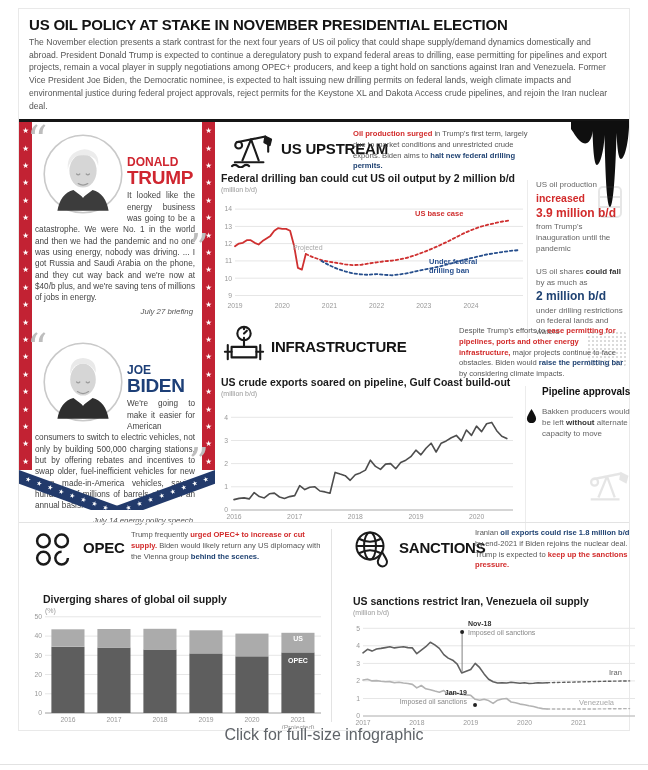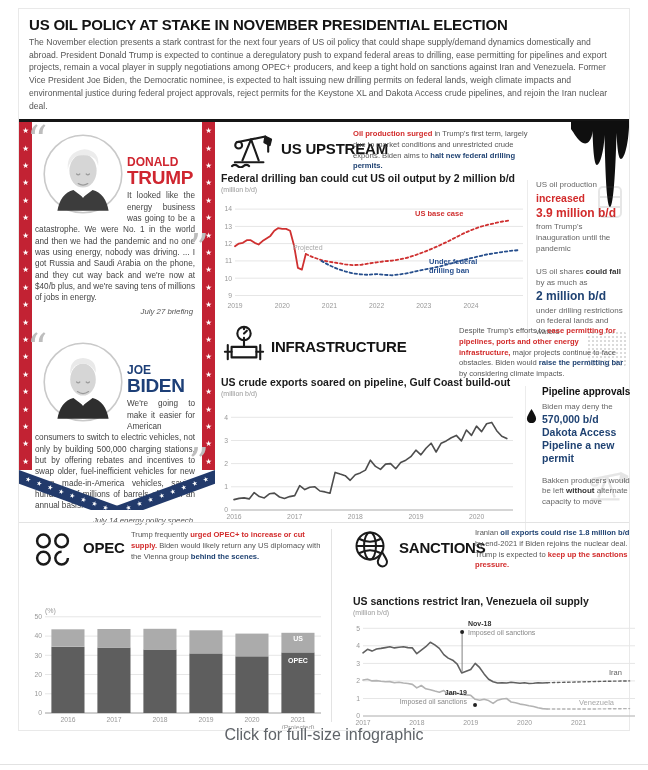--- a/index.html
+++ b/index.html
@@ -344,24 +344,20 @@
               </svg>
           </div>
           <div class="wm-pump">
             <svg width="46" height="42" viewBox="0 0 48 42" fill="none" stroke="#333" stroke-width="2.4">
                 <path d="M6 36 h30 M14 34 L23 12 M31 34 L23 12 M8 15 L38 9"></path>
                 <circle cx="10" cy="18" r="3.6"></circle>
                 <path d="M38 9 l6 3 -1.5 6 -5.5 -3 Z" fill="#333"></path>
               </svg>
           </div>
           <div class="t">Pipeline approvals</div>
-          <div class="txt">
-            <span>Biden may deny the</span>
-            <span class="big-b">570,000 b/d Dakota Access Pipeline a new permit</span>
-          </div>
           <div class="txt p2">
             <span>Bakken producers would be left </span><b>without</b><span> alternate capacity to move</span>
           </div>
         </div>
       </div>
 
     </div>
   </div>
 
   <div class="bottom-row">
@@ -373,20 +369,21 @@
           <circle cx="13" cy="10" r="6.6"></circle>
             <circle cx="32" cy="10" r="6.6"></circle>
           <circle cx="13" cy="28" r="6.6"></circle>
             <path d="M38.6 28 a6.6 6.6 0 1 1 -6.6 -6.6"></path>
         </svg>
       </div>
       <div class="sec-title" style="left:64px;top:16px;">OPEC</div>
       <div class="sec-desc" style="left:112px;top:7px;width:196px;">
         <span>Trump frequently </span><span class="hl-r">urged OPEC+ to increase or cut supply.</span><span> Biden would likely return any US diplomacy with the Vienna group </span><span class="hl-b">behind the scenes.</span>
       </div>
+      <div class="chart-title" style="left:24px;top:70px;">Diverging shares of global oil supply</div>
       <div class="unit" style="left:26px;top:84px;">(%)</div>
       <div class="chartbox" style="left:4px;top:86px;width:304px;height:120px;">
           <svg width="304" height="120" viewBox="0 0 304 120">
             <line x1="22" y1="104.0" x2="298" y2="104.0" stroke="#9e9e9e" stroke-width="1"></line>
             <text x="19" y="106.3" text-anchor="end" font-size="6.8" fill="#999" font-family="Liberation Sans, sans-serif">0</text>
             <line x1="22" y1="84.8" x2="298" y2="84.8" stroke="#e6e6e6" stroke-width="1"></line>
             <text x="19" y="87.1" text-anchor="end" font-size="6.8" fill="#999" font-family="Liberation Sans, sans-serif">10</text>
             <line x1="22" y1="65.5" x2="298" y2="65.5" stroke="#e6e6e6" stroke-width="1"></line>
             <text x="19" y="67.8" text-anchor="end" font-size="6.8" fill="#999" font-family="Liberation Sans, sans-serif">20</text>
             <line x1="22" y1="46.3" x2="298" y2="46.3" stroke="#e6e6e6" stroke-width="1"></line>

